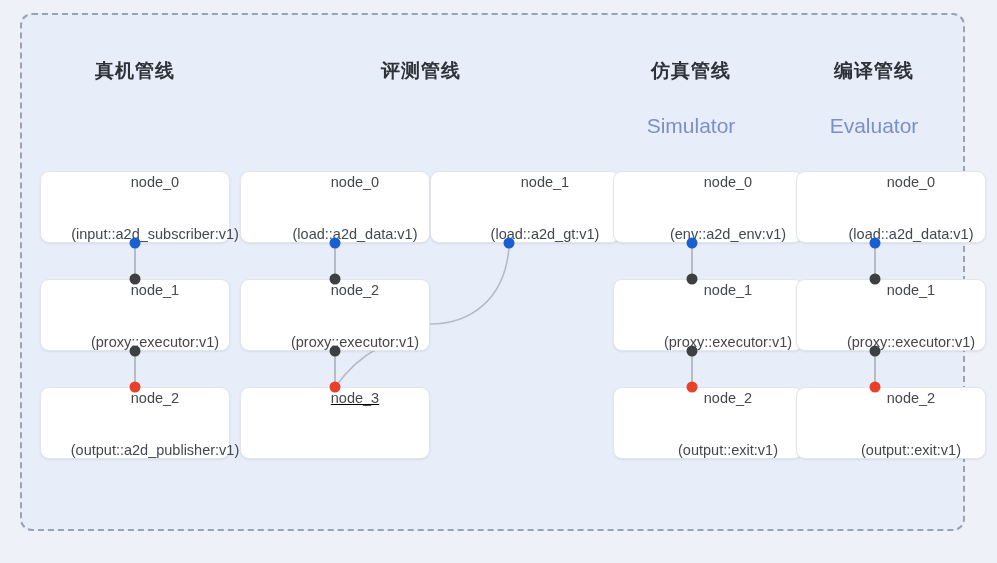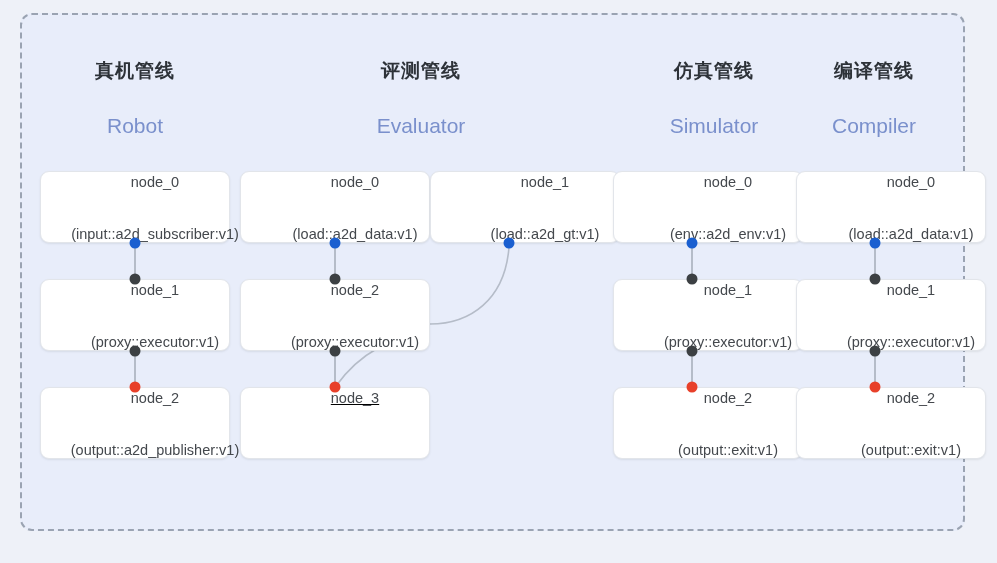--- a/index.html
+++ b/index.html
@@ -124,33 +124,31 @@
   <svg id="edge-layer" viewBox="0 0 997 563" width="997" height="563">
     <g id="curve-group" fill="none" stroke="#b5bcc8" stroke-width="1.6">
         <path d="M 509 247 C 505 300 470 324 430 324"></path>
         <path d="M 336 386 C 346 372 360 358 378 348"></path>
       </g>
   </svg>
 
   <div id="headers">
       <div class="col-header" style="left: 20px; top: 58px;">
         <div class="col-title">真机管线</div>
-        <div class="col-subtitle">Robot</div>
       </div>
       <div class="col-header" style="left: 306px; top: 58px;">
         <div class="col-title">评测管线</div>
-        <div class="col-subtitle">Evaluator</div>
-      </div>
-      <div class="col-header" style="left: 599px; top: 58px;">
+      </div>
+      <div class="col-header" style="left: 576px; top: 58px;">
         <div class="col-title">仿真管线</div>
         <div class="col-subtitle">Simulator</div>
       </div>
       <div class="col-header" style="left: 759px; top: 58px;">
         <div class="col-title">编译管线</div>
-        <div class="col-subtitle">Compiler</div>
+        <div class="col-subtitle">Evaluator</div>
       </div>
     </div>
 
   <div id="links">
       <div class="link-v" style="left: 135px; top: 243px; height: 36px;"></div>
       <div class="link-v" style="left: 135px; top: 351px; height: 36px;"></div>
       <div class="link-v" style="left: 335px; top: 243px; height: 36px;"></div>
       <div class="link-v" style="left: 335px; top: 351px; height: 36px;"></div>
       <div class="link-v" style="left: 692px; top: 243px; height: 36px;"></div>
       <div class="link-v" style="left: 692px; top: 351px; height: 36px;"></div>

